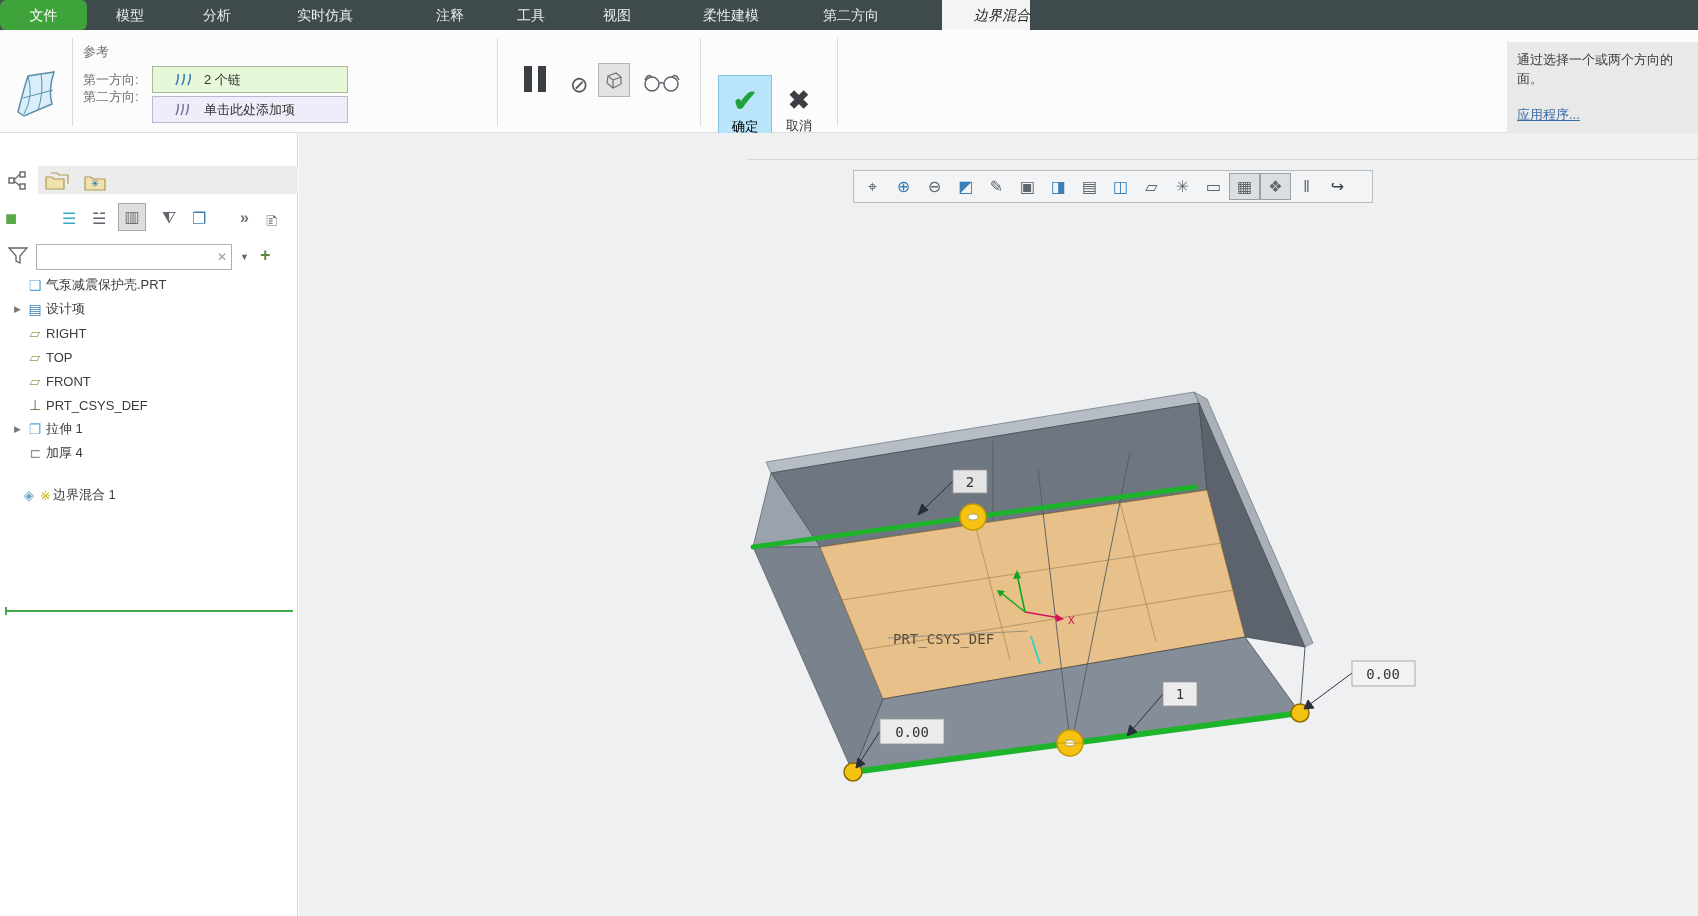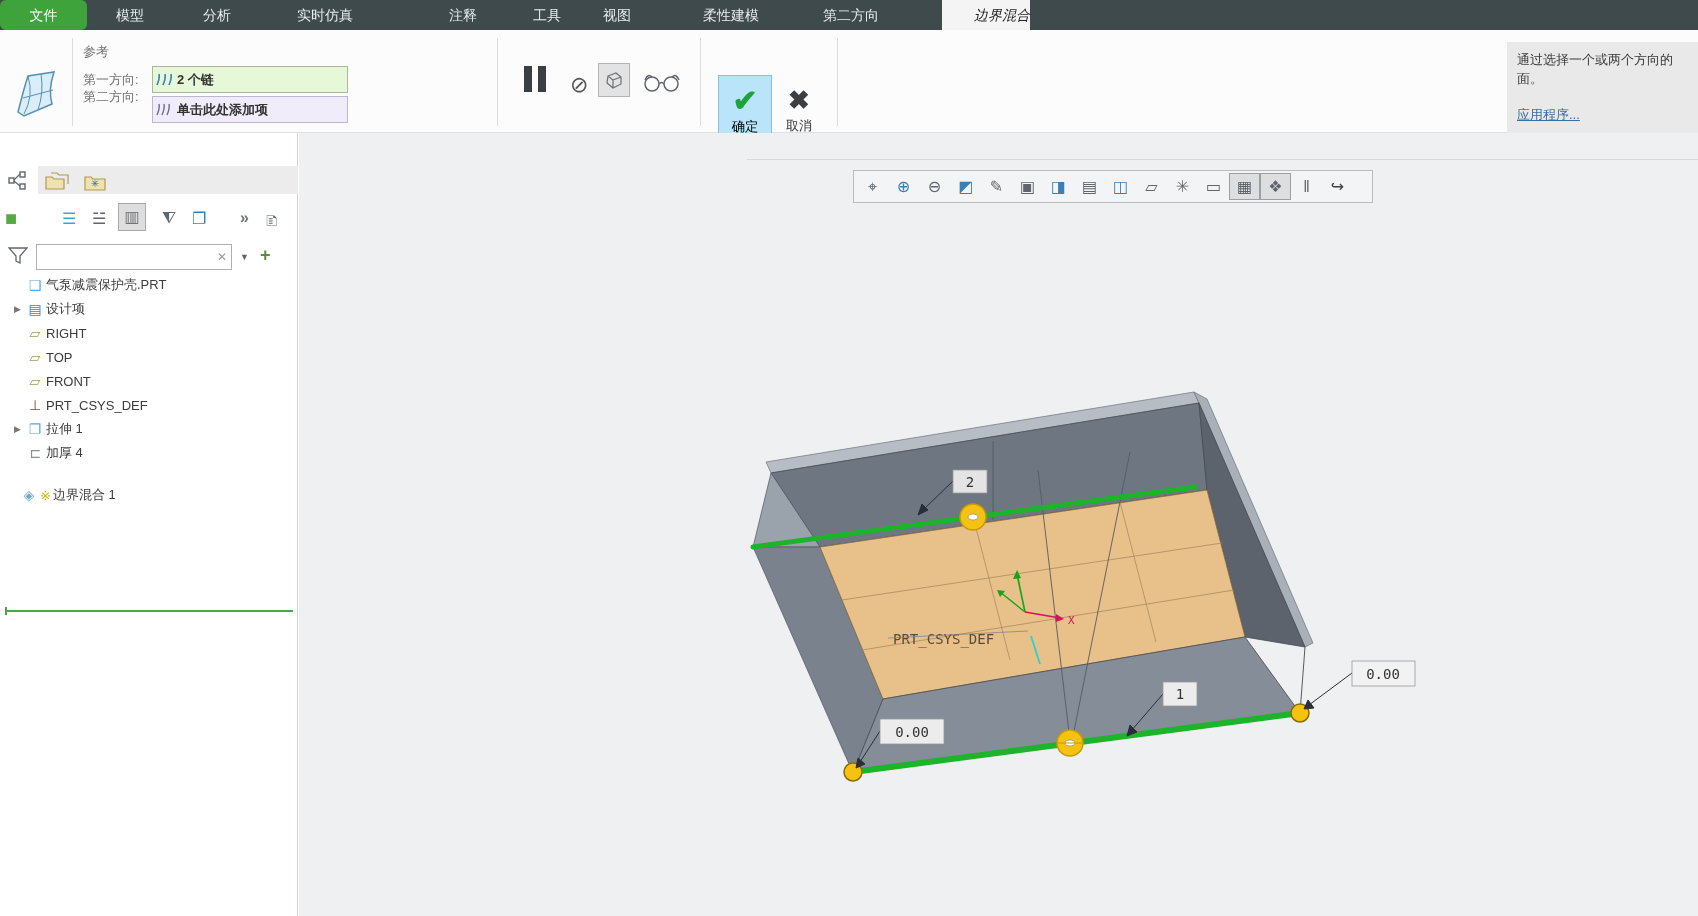--- a/index.html
+++ b/index.html
@@ -9,21 +9,21 @@
   
   #menubar { position:absolute; left:0; top:0; width:1698px; height:30px; background:#3e4a4c; }
   .mtab { position:absolute; top:0; height:30px; line-height:30px; text-align:center;
     color:#e9ecec; font-size:14px; cursor:default; }
   .mtab.file { background:#3fa33c; color:#fff;border-radius:6px; }
   .mtab.active { background:#f4f4f4; color:#222; font-style:italic;padding-left:32px; }
   
   #ribbon { position:absolute; left:0; top:30px; width:1698px; height:103px; background:#fcfcfc; border-bottom:1px solid #e0e0e0; }
   .vsep { position:absolute; top:8px; height:88px; width:1px; background:#dcdcdc; }
   .rlabel { position:absolute; font-size:13px; color:#737373; }
-  .rfield { position:absolute; height:27px; border:1px solid #a9b79a; display:flex; align-items:center; padding:0 2px; gap:4px; font-size:13px;font-weight:bold; }
+  .rfield { position:absolute; height:27px; border:1px solid #a9b79a; display:flex; align-items:center; padding:0 21px; gap:12px; font-size:13px; }
   .rfield.green { background:#e7f8d9; }
   .rfield.purple { background:#f0ecfa; border-color:#bdb6d2; }
   .ribbon-icon { color:#555; font-size:20px; }
   .pausebar { display:inline-block; width:8px; height:26px; background:#3b3f44; margin:0 3px; }
   .boxedicon { position:absolute; border:1px solid #b4b4b4; background:#e3e3e3; display:flex; align-items:center; justify-content:center; }
   #ok-btn { position:absolute; left:718px; top:45px; width:54px; height:72px; background:#b9e4f9; border:1px solid #86c2e2;
     display:flex; flex-direction:column; align-items:center; justify-content:center; gap:2px; }
   #ok-btn .chk { color:#1fa23b; font-size:30px; font-weight:bold; line-height:30px; }
   #cancel-btn { position:absolute; left:776px; top:45px; width:46px; height:72px; display:flex; flex-direction:column; align-items:center; justify-content:center; gap:4px; }
   #cancel-btn .x { color:#3b3f44; font-size:26px; font-weight:bold; line-height:26px; }
@@ -72,22 +72,22 @@
   svg text { font-family:"DejaVu Sans Mono","Liberation Mono",monospace; }
 </style>
 </head>
 <body>
 
 <div id="menubar">
   <span class="mtab file" style="left:0;width:87px">文件</span>
   <span class="mtab" style="left:92px;width:76px">模型</span>
   <span class="mtab" style="left:179px;width:76px">分析</span>
   <span class="mtab" style="left:266px;width:118px">实时仿真</span>
-  <span class="mtab" style="left:424px;width:78px">注释</span>
-  <span class="mtab" style="left:508px;width:78px">工具</span>
+  <span class="mtab" style="left:411px;width:78px">注释</span>
+  <span class="mtab" style="left:492px;width:78px">工具</span>
   <span class="mtab" style="left:578px;width:78px">视图</span>
   <span class="mtab" style="left:672px;width:118px">柔性建模</span>
   <span class="mtab" style="left:796px;width:110px">第二方向</span>
   <span class="mtab active" style="left:942px;width:88px">边界混合</span>
 </div>
 
 <div id="ribbon">
 
   <svg class="abs" style="left:14px;top:38px" width="44" height="56" viewBox="0 0 44 56">
     <path d="M4 44 Q10 20 14 8 L40 4 Q34 22 38 36 L10 48 Z" fill="#d9eef8" stroke="#5b8fae" stroke-width="1.5"></path>

